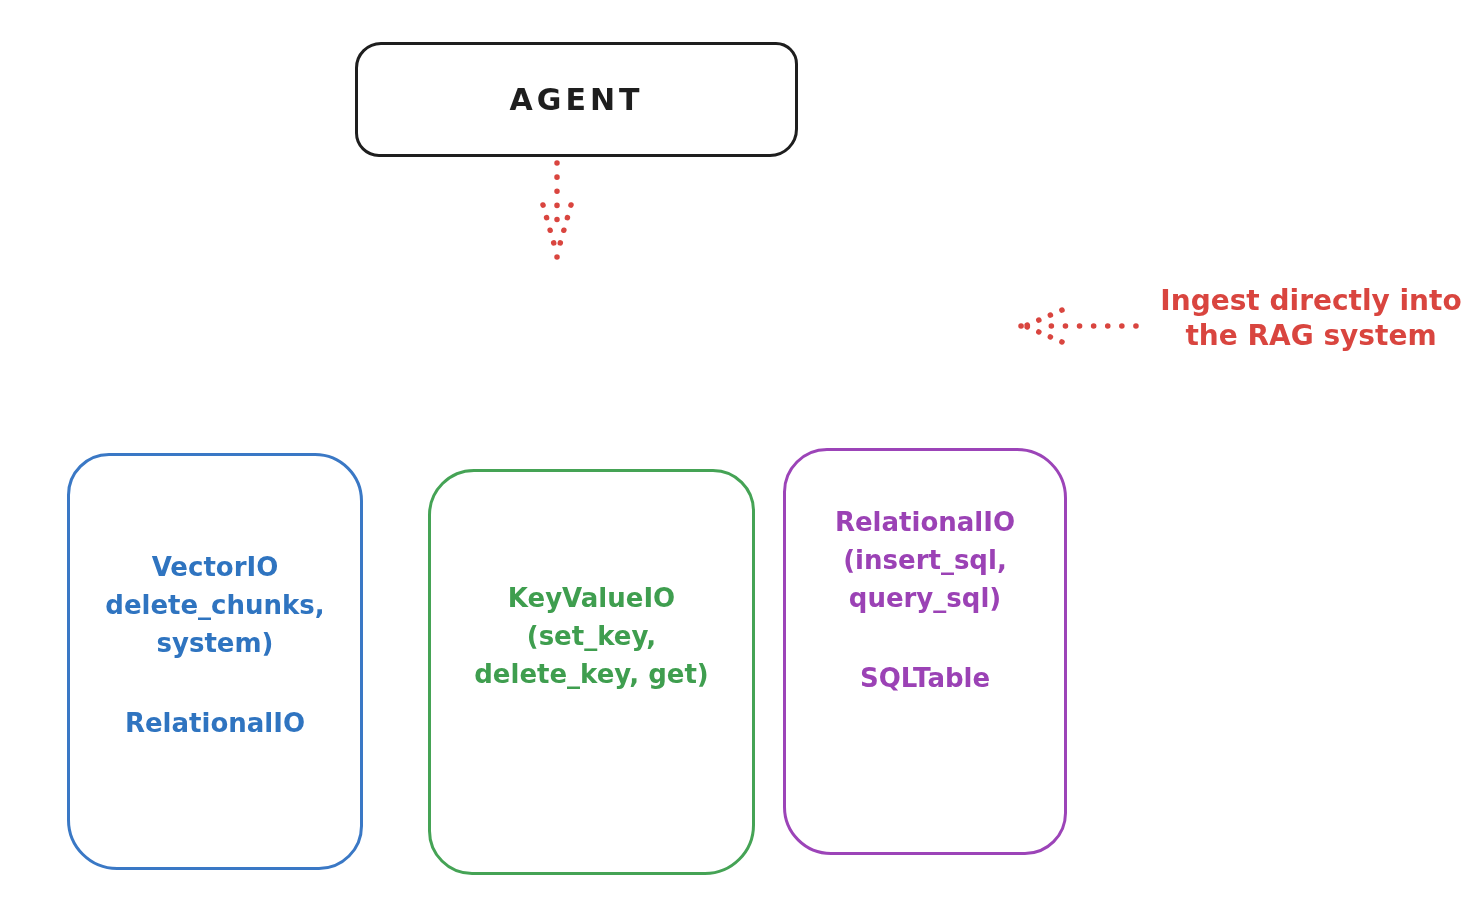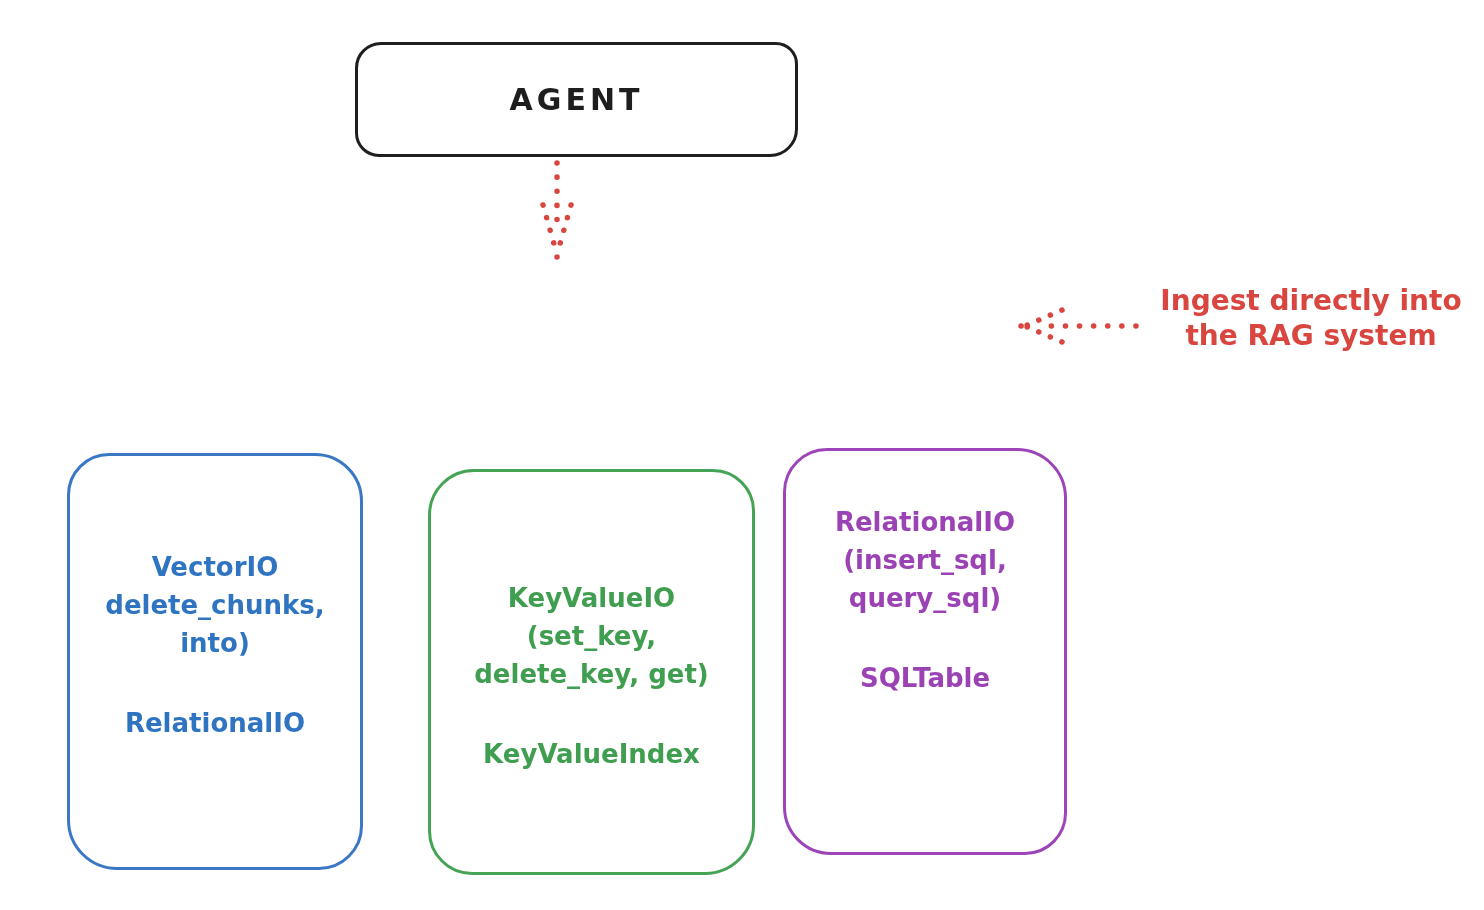--- a/index.html
+++ b/index.html
@@ -117,31 +117,30 @@
   </svg>
 
   <div class="annotation">
     <div>Ingest directly into</div>
     <div>the RAG system</div>
   </div>
 
   <div class="node backend vector-box">
     <div class="line">VectorIO</div>
     <div class="line">delete_chunks,</div>
-    <div class="line">into)</div>
+    <div class="line">system)</div>
     <div class="spacer"></div>
     <div class="line">RelationalIO</div>
   </div>
 
   <div class="node backend keyvalue-box">
     <div class="line">KeyValueIO</div>
     <div class="line">(set_key,</div>
     <div class="line">delete_key, get)</div>
     <div class="spacer"></div>
-    <div class="line">KeyValueIndex</div>
   </div>
 
   <div class="node backend relational-box">
     <div class="line">RelationalIO</div>
     <div class="line">(insert_sql,</div>
     <div class="line">query_sql)</div>
     <div class="spacer"></div>
     <div class="line">SQLTable</div>
   </div>
 

